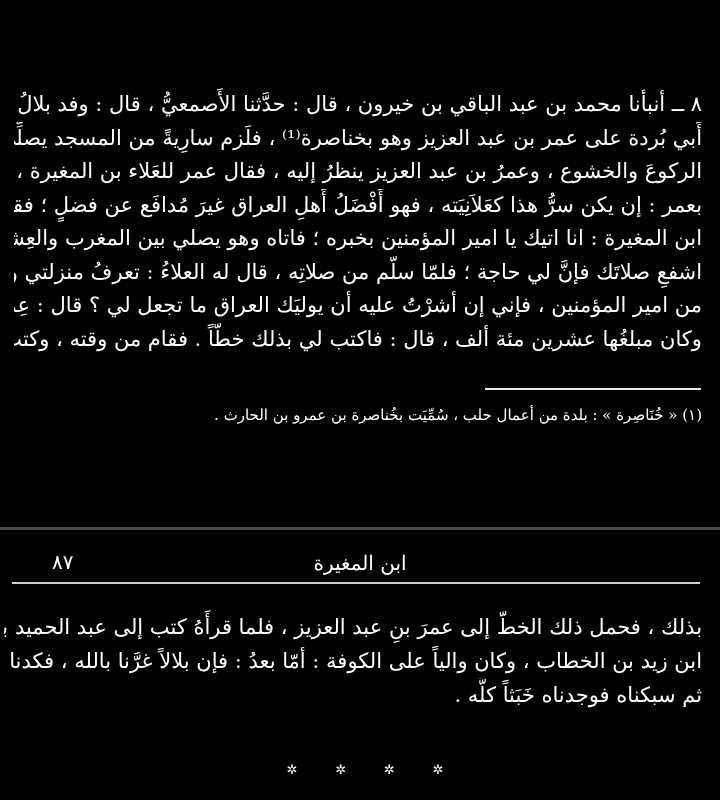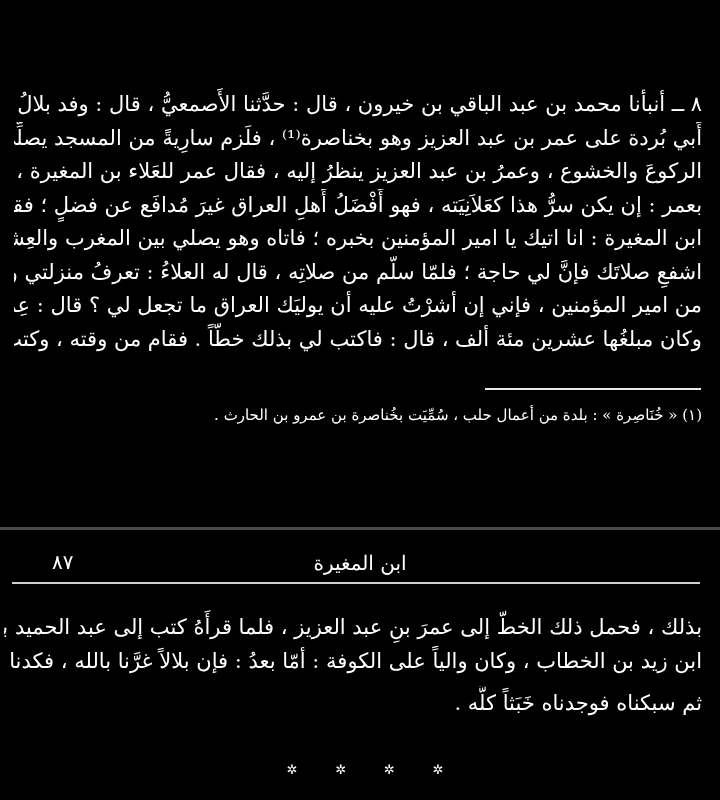--- a/index.html
+++ b/index.html
@@ -43,21 +43,20 @@
     }
     .text-line {
       display: block;
       text-align: justify;
       text-align-last: justify;
       white-space: nowrap;
       overflow: hidden;
     }
     .text-line.last {
       text-align-last: right;
-      margin-top: 8px;
     }
     .footnote-rule {
       position: absolute;
       top: 388px;
       left: 485px;
       width: 216px;
       height: 2px;
       background: #e8e8e8;
     }
     .footnote {

